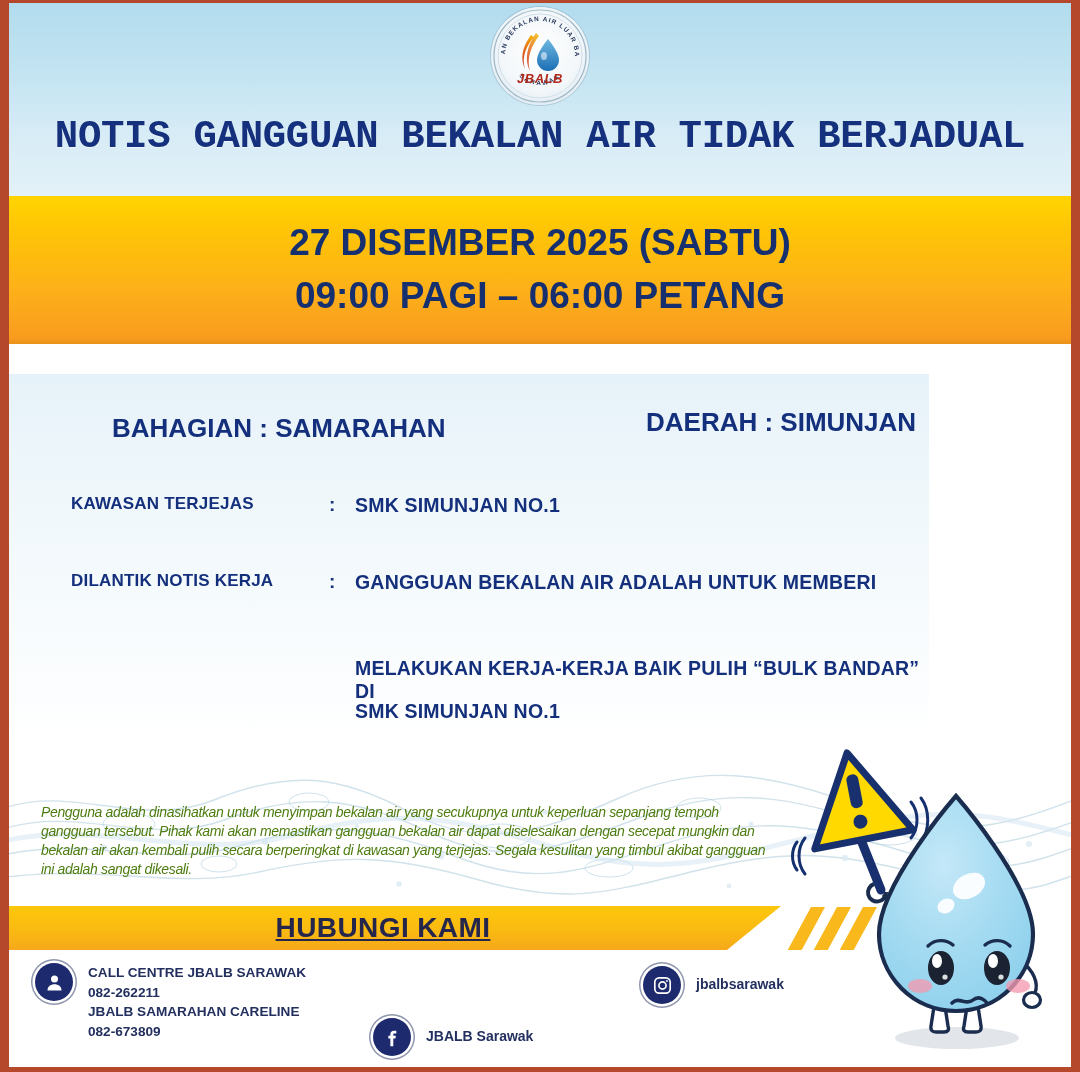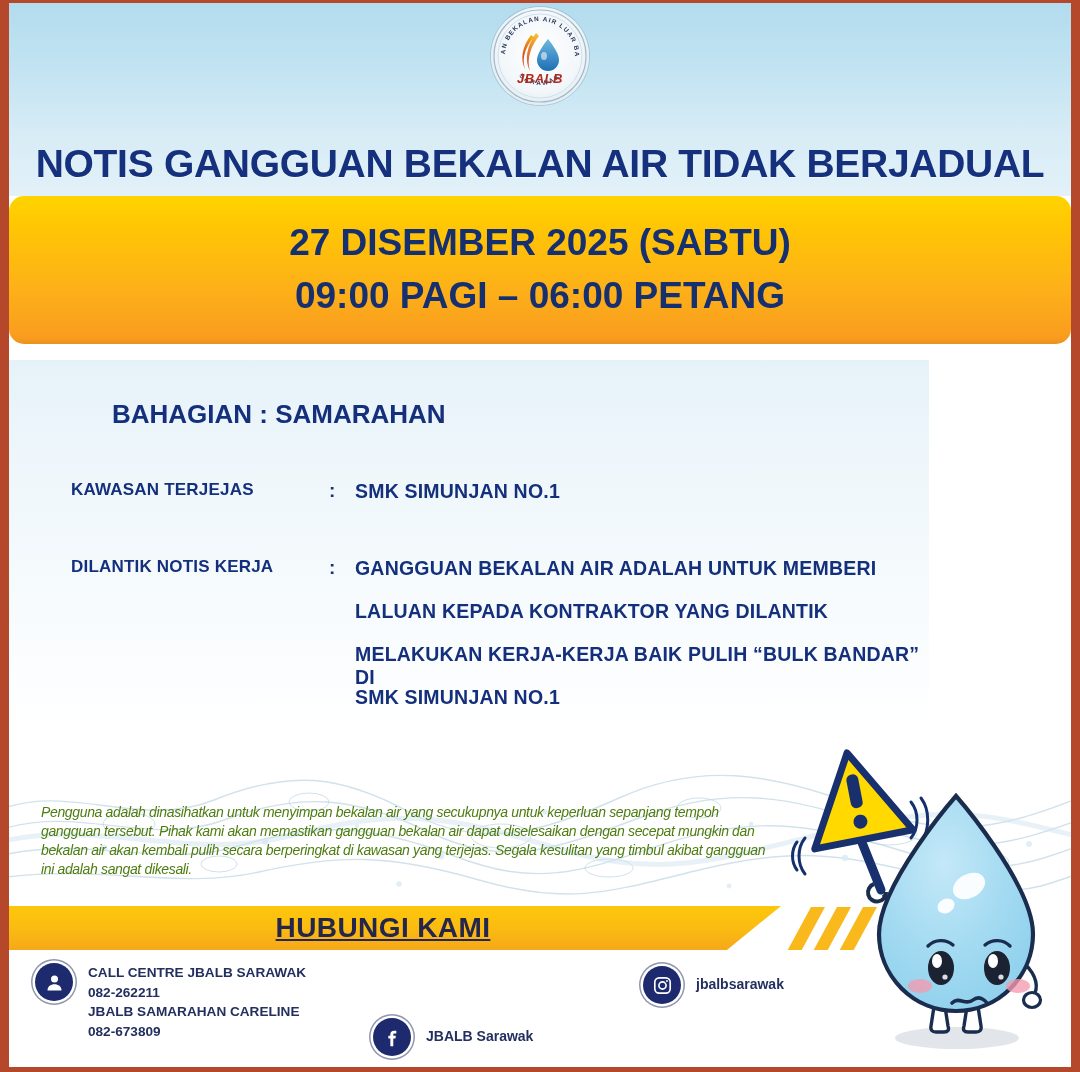--- a/index.html
+++ b/index.html
@@ -30,43 +30,43 @@
     position: absolute; left: 0; right: 0; top: 4px;
     display: flex; justify-content: center;
   }
   .logo {
     position: relative; width: 98px; height: 98px; border-radius: 50%;
     background: radial-gradient(circle at 50% 45%, #ffffff 0%, #f3f7fa 55%, #dfeaf1 78%, #cfe0ea 100%);
     box-shadow: 0 0 0 1px rgba(120,150,170,.35);
   }
   .logo svg { position: absolute; inset: 0; }
   .main-title {
-    position: absolute; left: 0; right: 0; top: 139px;
+    position: absolute; left: 0; right: 0; top: 112px;
     text-align: center;
     font-size: 39px; font-weight: 700; letter-spacing: -0.3px;
     color: #15307d;
-    font-family: Liberation Sans, sans-serif;
+    font-family: Liberation Mono, monospace;
     text-shadow: 0 1px 0 rgba(255,255,255,.5);
   }
 
   
   .date-band {
     position: absolute; left: 0; top: 193px;
     width: 1062px; height: 148px;
     background: linear-gradient(180deg, #ffd400 0%, #ffc505 22%, #fdb118 62%, #f99c1f 96%, #e9921c 100%);
-    display: flex; flex-direction: column; justify-content: center; align-items: center; border-radius: 15px;
+    display: flex; flex-direction: column; justify-content: center; align-items: center;
   }
   .date-line {
     font-size: 37px; font-weight: 700; color: #16306f;
     letter-spacing: 0px; line-height: 1.42;
   }
 
   
   .body-zone {
-    position: absolute; left: 0; top: 357px;
+    position: absolute; left: 0; top: 371px;
     width: 920px; height: 537px;
     background: linear-gradient(180deg, #e6f2f9 0%, #eff7fb 22%, #f7fbfd 46%, #ffffff 68%, #ffffff 100%);
     padding-left: 32px;
   }
   .region-row {
     position: absolute; left: 0; right: 0; top: 33px; height: 44px;
   }
   .region-left {
     position: absolute; left: 103px; top: 6px;
     font-size: 26px; font-weight: 700; color: #14307c;
@@ -197,35 +197,35 @@
 
   <div class="date-band">
     <div class="date-line">27 DISEMBER 2025 (SABTU)</div>
     <div class="date-line">09:00 PAGI – 06:00 PETANG</div>
   </div>
 
   <div class="body-zone">
 
     <div class="region-row">
       <div class="region-left">BAHAGIAN : SAMARAHAN</div>
+      <div class="region-right">DAERAH : SIMUNJAN</div>
     </div>
 
     <div class="detail-row" style="top:120px;">
       <div class="detail-label">KAWASAN TERJEJAS</div>
       <div class="detail-colon">:</div>
       <div class="detail-value">SMK SIMUNJAN NO.1</div>
     </div>
 
     <div class="detail-row" style="top:197px;">
       <div class="detail-label">DILANTIK NOTIS KERJA</div>
       <div class="detail-colon">:</div>
       <div class="detail-value">GANGGUAN BEKALAN AIR ADALAH UNTUK MEMBERI</div>
     </div>
 
-    <div class="desc-line" style="top:240px;">LALUAN KEPADA KONTRAKTOR YANG DILANTIK</div>
     <div class="desc-line" style="top:283px;">MELAKUKAN KERJA-KERJA BAIK PULIH “BULK BANDAR” DI</div>
     <div class="desc-line" style="top:326px;">SMK SIMUNJAN NO.1</div>
   </div>
 
   <div class="splash-zone">
     <svg width="1062" height="175" viewBox="0 0 1062 175" aria-hidden="true">
       <g fill="none" stroke="#c9dde8" stroke-width="1.4" opacity=".85">
         <path d="M-10 72 C 60 44, 130 92, 205 62 S 330 36, 400 74 S 530 96, 610 60 S 760 34, 850 68 S 990 92, 1075 58"></path>
         <path d="M-10 92 C 70 66, 140 110, 215 82 S 345 58, 420 94 S 545 112, 630 80 S 780 56, 865 88 S 1000 108, 1075 80"></path>
         <path d="M-10 118 C 80 96, 150 132, 230 108 S 360 86, 445 118 S 570 134, 655 106 S 800 84, 890 112 S 1010 130, 1075 106"></path>

